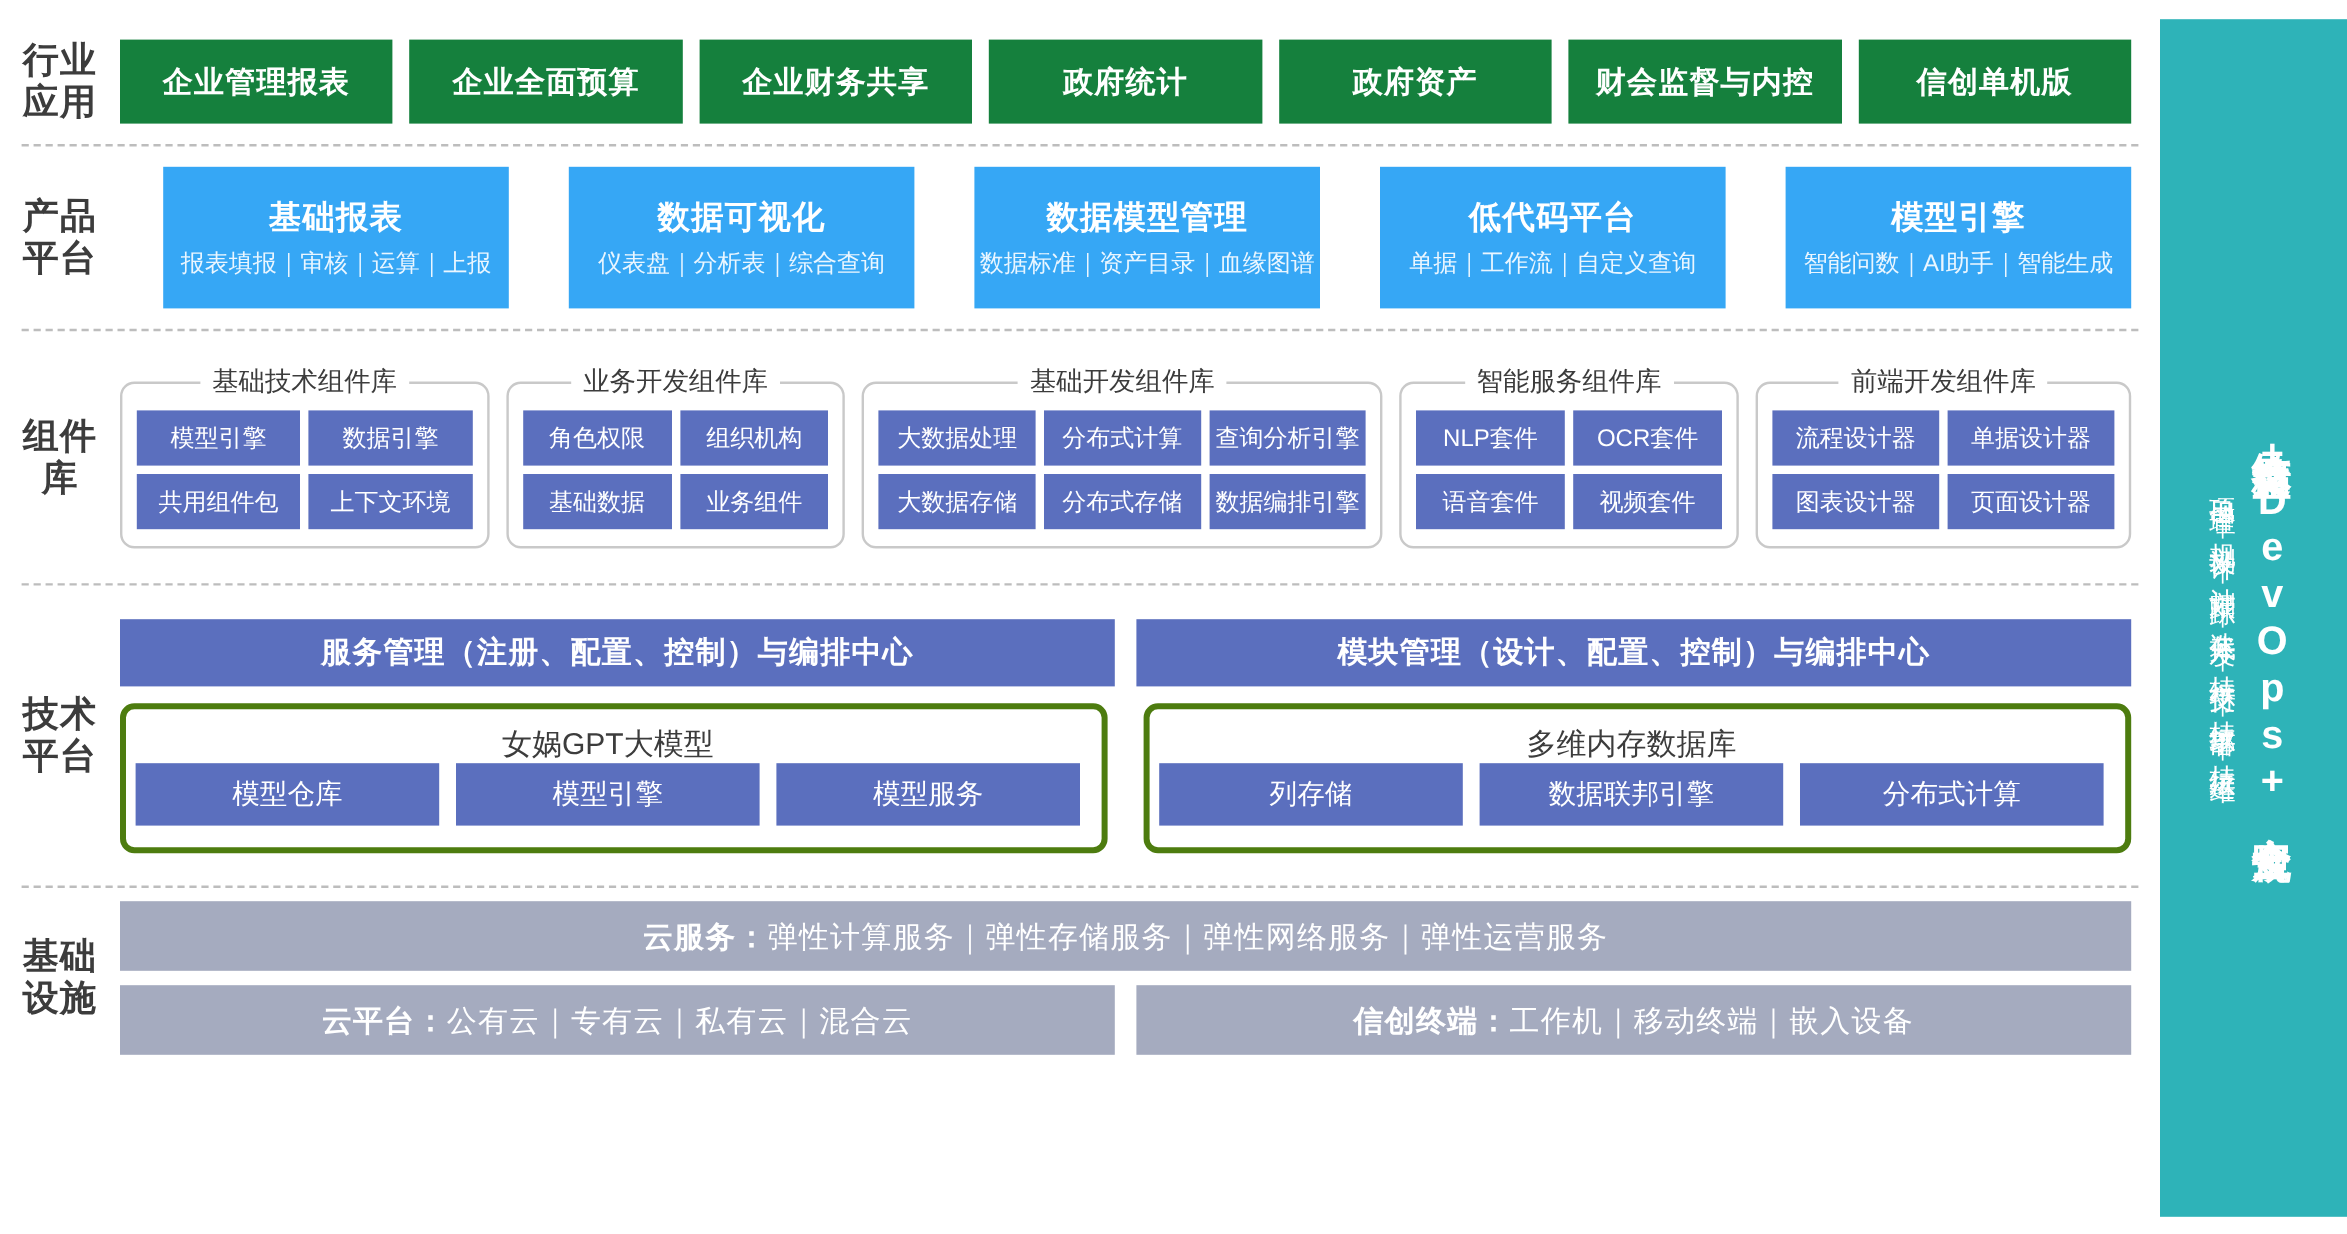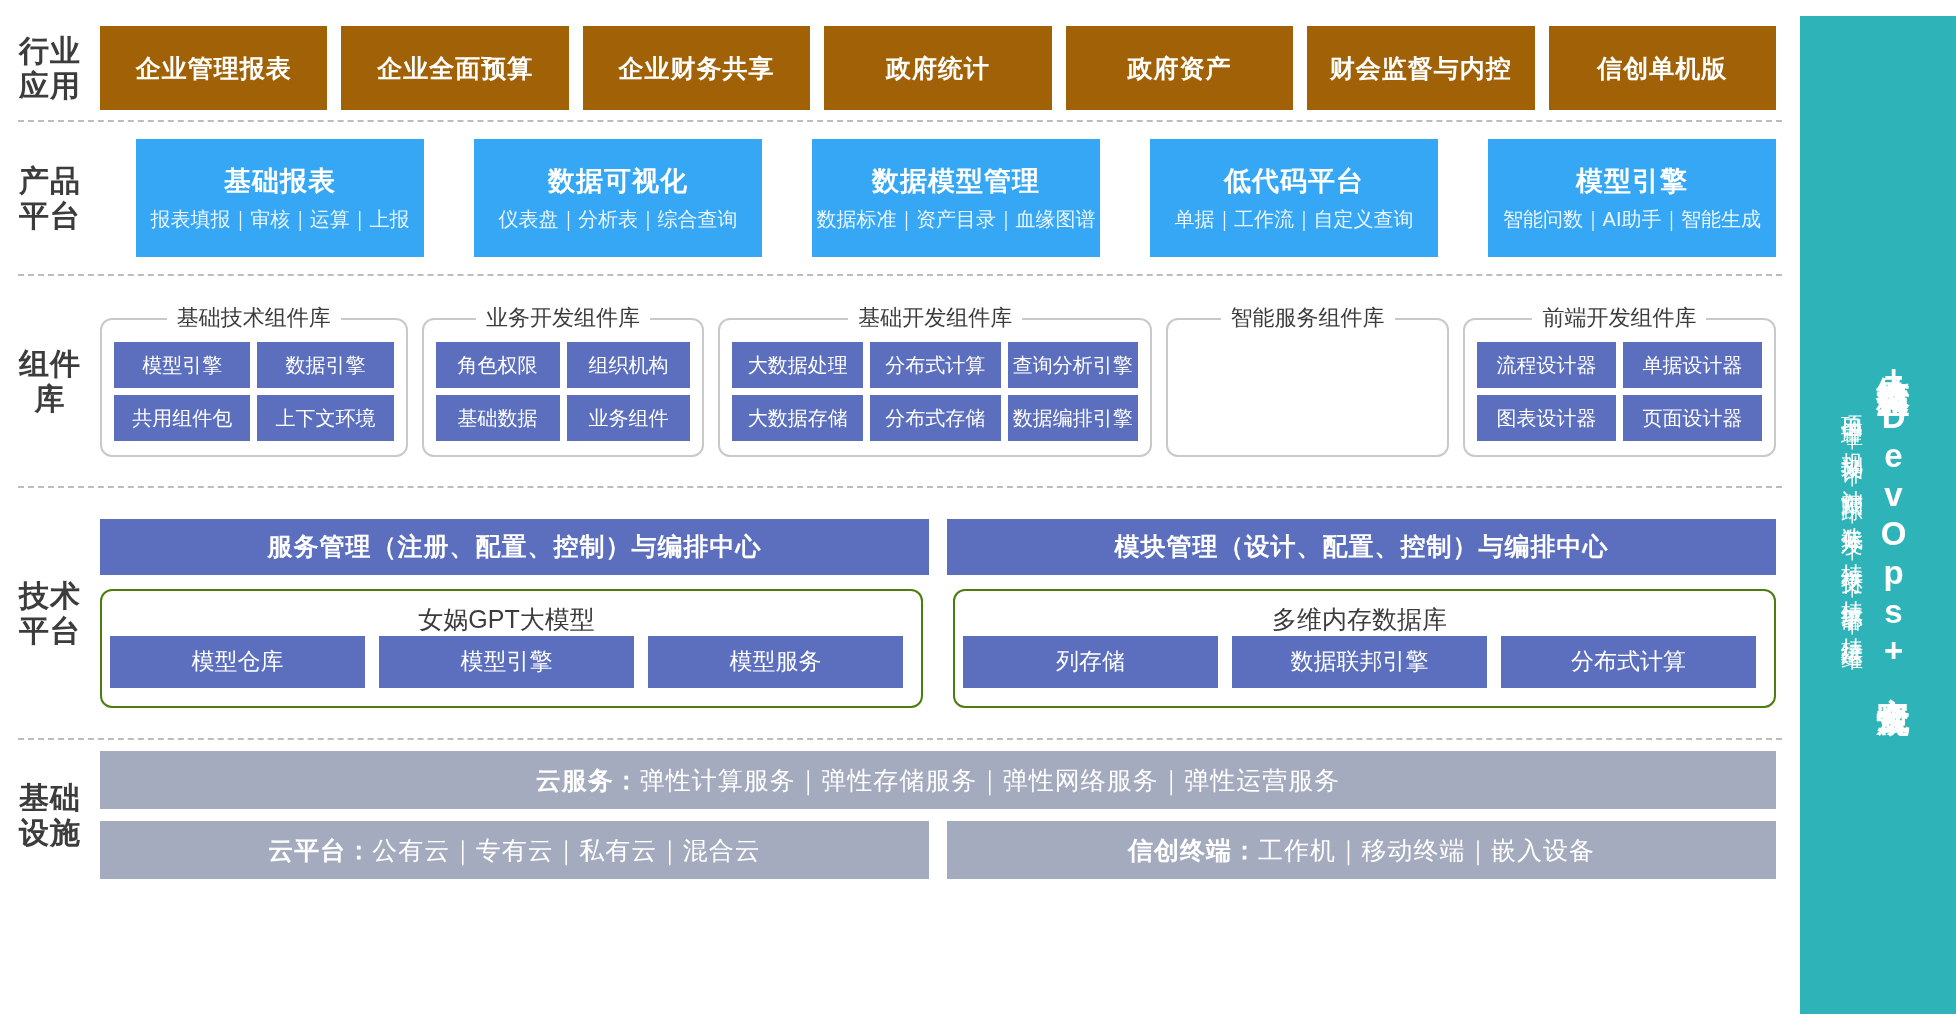--- a/index.html
+++ b/index.html
@@ -20,22 +20,22 @@
     font-size: 30px; font-weight: 700; color: #3c3c3c; line-height: 1.18;
     letter-spacing: 1px;
   }
   .band-body { flex: 1; padding-right: 24px; }
 
   .divider { height: 0; border-top: 2px dashed #bdbdbd; margin: 0 18px 0 18px; }
 
   
   .apps { display: flex; gap: 14px; }
   .app-box {
-    flex: 1 1 0; background: #a16207; color: #ffffff;
-    height: 84px; display: flex; align-items: center; justify-content: center;
+    flex: 1 1 0; background: #15803d; color: #ffffff;
+    height: 70px; display: flex; align-items: center; justify-content: center;
     font-size: 25px; font-weight: 700; letter-spacing: 1px; white-space: nowrap;
   }
 
   
   .products { display: flex; gap: 14px; }
   .prod-box {
     flex: 1 1 0; background: #36a7f5; color: #ffffff;
     height: 118px; display: flex; flex-direction: column;
     align-items: center; justify-content: center; gap: 7px; margin-left: 36px;
   }
@@ -65,21 +65,21 @@
   
   .tech-wrap { display: flex; flex-direction: column; gap: 14px; }
   .tech-mgmt-row { display: flex; gap: 18px; }
   .tech-mgmt {
     flex: 1 1 0; background: #5b6fbe; color: #ffffff; height: 56px;
     display: flex; align-items: center; justify-content: center;
     font-size: 25px; font-weight: 700; letter-spacing: 1px; white-space: nowrap;
   }
   .tech-group-row { display: flex; gap: 30px; }
   .tech-group {
-    flex: 1 1 0; border: 2px solid #4d7c0f; border-radius: 12px;
+    flex: 1 1 0; border: 5px solid #4d7c0f; border-radius: 12px;
     padding: 12px 18px 18px 8px;
     display: flex; flex-direction: column; align-items: center; 
   }
   .tech-group-title { font-size: 25px; font-weight: 400; color: #3c3c3c; white-space: nowrap; }
   .tech-items { display: flex; gap: 14px; width: 100%; }
   .tech-item {
     flex: 1 1 0; background: #5b6fbe; color: #ffffff; height: 52px;
     display: flex; align-items: center; justify-content: center;
     font-size: 23px; white-space: nowrap;
   }
@@ -223,20 +223,30 @@
               <div class="chip-row">
                 <div class="chip">大数据存储</div>
                 <div class="chip">分布式存储</div>
                 <div class="chip">数据编排引擎</div>
               </div>
             </div>
           </div>
 
           <div class="complib" style="flex-grow:0.93;">
             <div class="complib-title">智能服务组件库</div>
+            <div class="chip-grid">
+              <div class="chip-row">
+                <div class="chip">NLP套件</div>
+                <div class="chip">OCR套件</div>
+              </div>
+              <div class="chip-row">
+                <div class="chip">语音套件</div>
+                <div class="chip">视频套件</div>
+              </div>
+            </div>
           </div>
 
           <div class="complib" style="flex-grow:1.04;">
             <div class="complib-title">前端开发组件库</div>
             <div class="chip-grid">
               <div class="chip-row">
                 <div class="chip">流程设计器</div>
                 <div class="chip">单据设计器</div>
               </div>
               <div class="chip-row">

